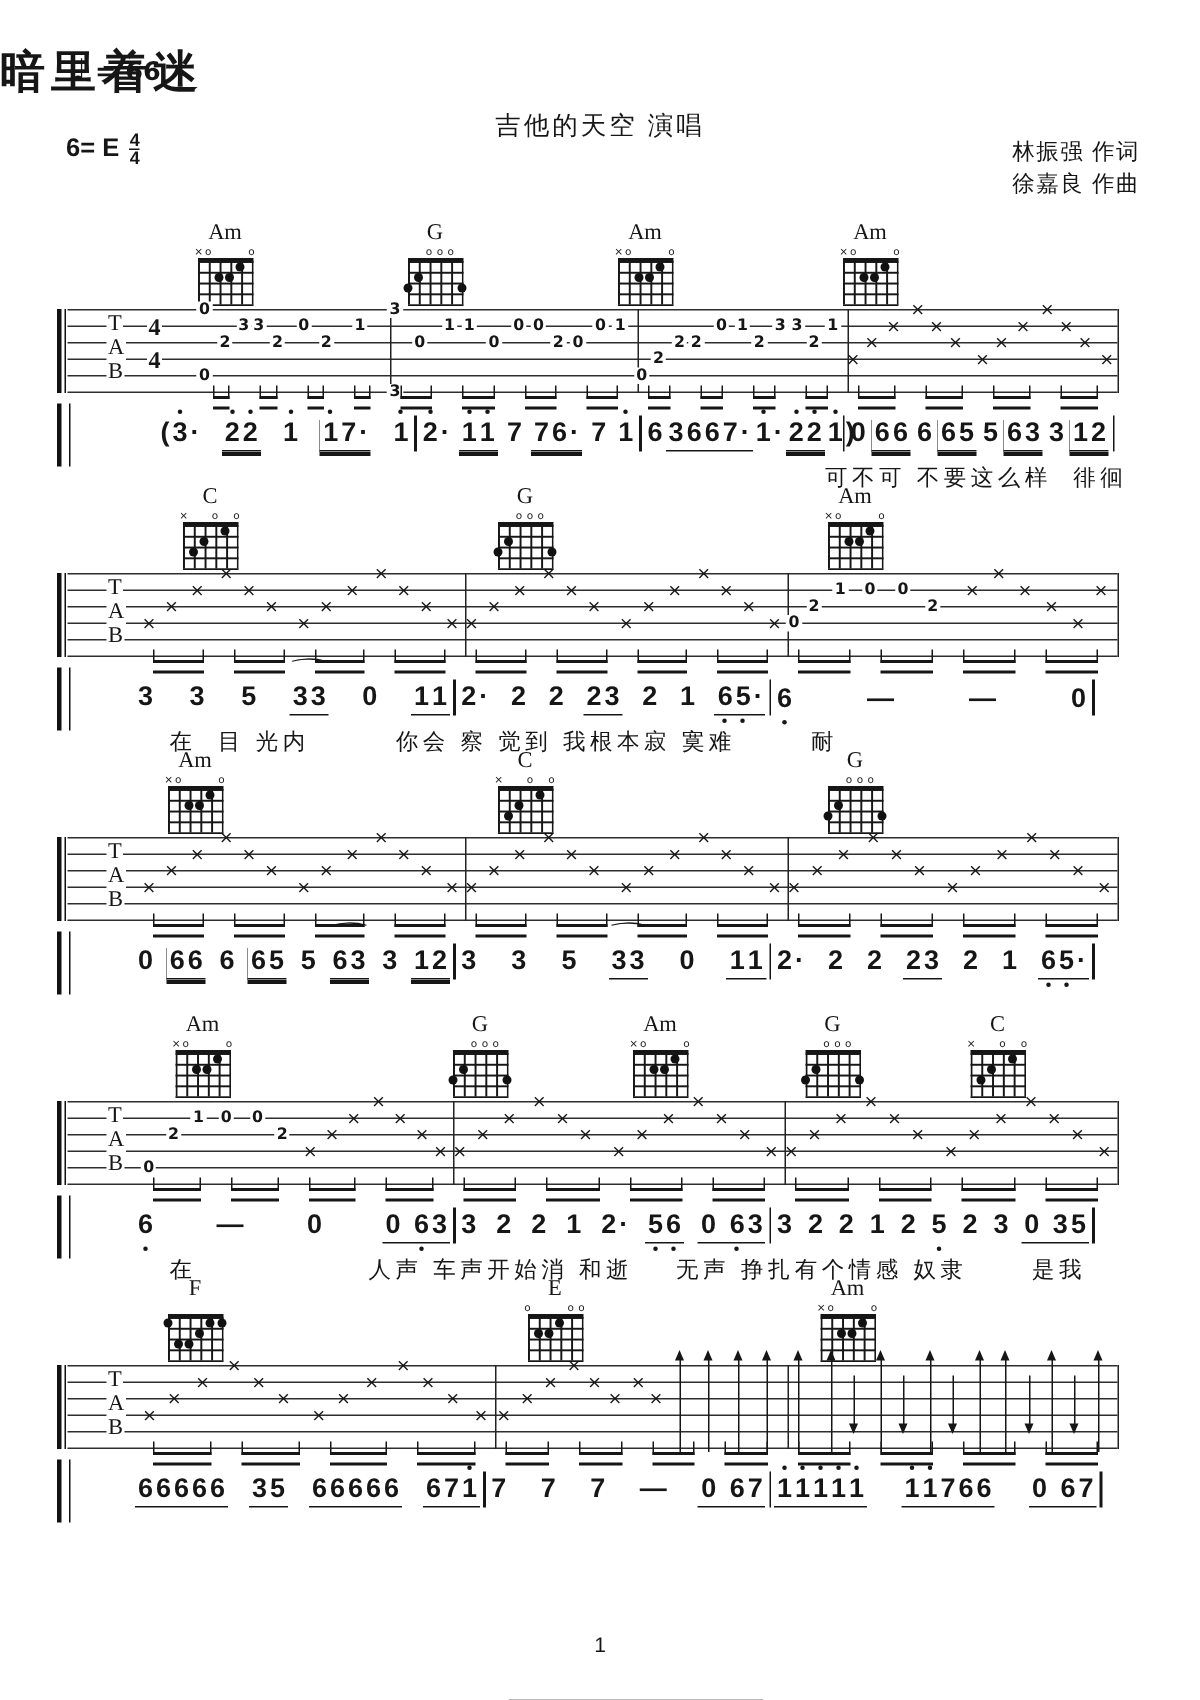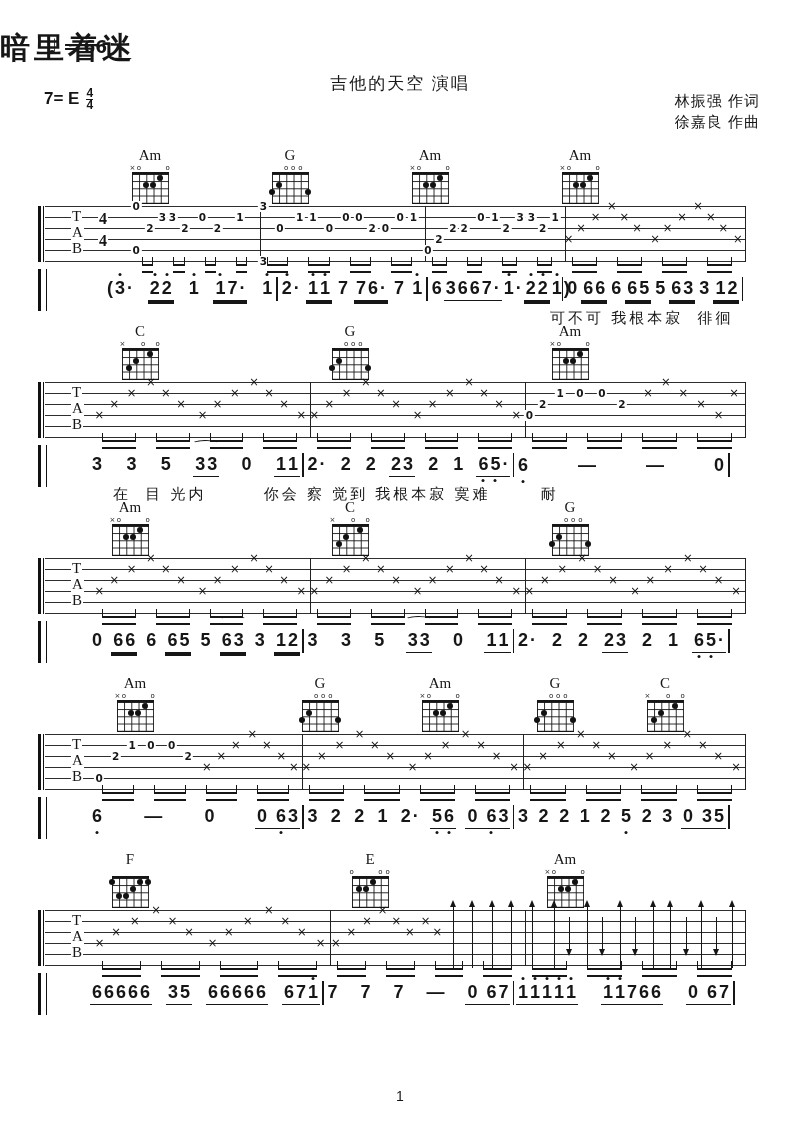--- a/index.html
+++ b/index.html
@@ -77,21 +77,21 @@
   .lyr{height:24px;font:15px "Liberation Sans",sans-serif;letter-spacing:3px;
        white-space:pre;margin-top:2px;}
 </style>
 </head>
 <body>
 
 <div class="page">
   <div class="tempo"><span class="note">♩</span> <span>= 66</span></div>
   <h1 class="title">暗里着迷</h1>
   <div class="subtitle">吉他的天空 演唱</div>
-  <div class="keyline"><span>7= E</span><span class="frac"><i>4</i><i>4</i></span></div>
+  <div class="keyline"><span>6= E</span><span class="frac"><i>4</i><i>4</i></span></div>
   <div class="credit c1">林振强  作词</div>
   <div class="credit c2">徐嘉良  作曲</div>
   <div id="score">
       <div class="system" style="top: 152px;">
         <div class="chord-row">
           <div class="chord" style="left: 83px;">
             <div class="cname">Am</div>
             <div class="cmarks">
               <span class="cm" style="left: -2px;">×</span>
               <span class="cm" style="left: 5.2px;">o</span>
@@ -255,21 +255,21 @@
             <span class="tok u2"><span class="ch">6</span><span class="ch">6</span></span>
             <span class="tok"><span class="ch">6</span></span>
             <span class="tok u2"><span class="ch">6</span><span class="ch">5</span></span>
             <span class="tok"><span class="ch">5</span></span>
             <span class="tok u2"><span class="ch">6</span><span class="ch">3</span></span>
             <span class="tok"><span class="ch">3</span></span>
             <span class="tok u2"><span class="ch">1</span><span class="ch">2</span></span>
           </div>
           <div class="nbar"></div>
         </div>
-        <div class="lyr"><span style="margin-left: 505px;">可不可 我根本寂  徘徊</span></div>
+        <div class="lyr"><span style="margin-left: 505px;">可不可 不要这么样  徘徊</span></div>
       </div>
       <div class="system" style="top: 328px;">
         <div class="chord-row">
           <div class="chord" style="left: 73px;">
             <div class="cname">C</div>
             <div class="cmarks">
               <span class="cm" style="left: -2px;">×</span>
               <span class="cm" style="left: 19.6px;">o</span>
               <span class="cm" style="left: 34px;">o</span>
             </div>
@@ -706,20 +706,21 @@
             <span class="tok"><span class="ch">2</span></span>
             <span class="tok"><span class="ch">1</span></span>
             <span class="tok"><span class="ch">2</span></span>
             <span class="tok"><span class="ch ld">5</span></span>
             <span class="tok"><span class="ch">2</span></span>
             <span class="tok"><span class="ch">3</span></span>
             <span class="tok u1"><span class="ch">0</span><span class="ch"> </span><span class="ch">3</span><span class="ch">5</span></span>
           </div>
           <div class="nbar"></div>
         </div>
+        <div class="lyr"><span style="margin-left: 68px;">在                人声 车声开始消 和逝    无声 挣扎有个情感 奴隶      是我</span></div>
       </div>
       <div class="system" style="top: 856px;">
         <div class="chord-row">
           <div class="chord" style="left: 63px;">
             <div class="cname">F</div>
             <div class="cmarks"></div>
             <div class="cgrid">
               <div class="cdot" style="left: -3px; top: 0.6px;"></div>
               <div class="cdot" style="left: 25.8px; top: 0.6px;"></div>
               <div class="cdot" style="left: 33px; top: 0.6px;"></div>

